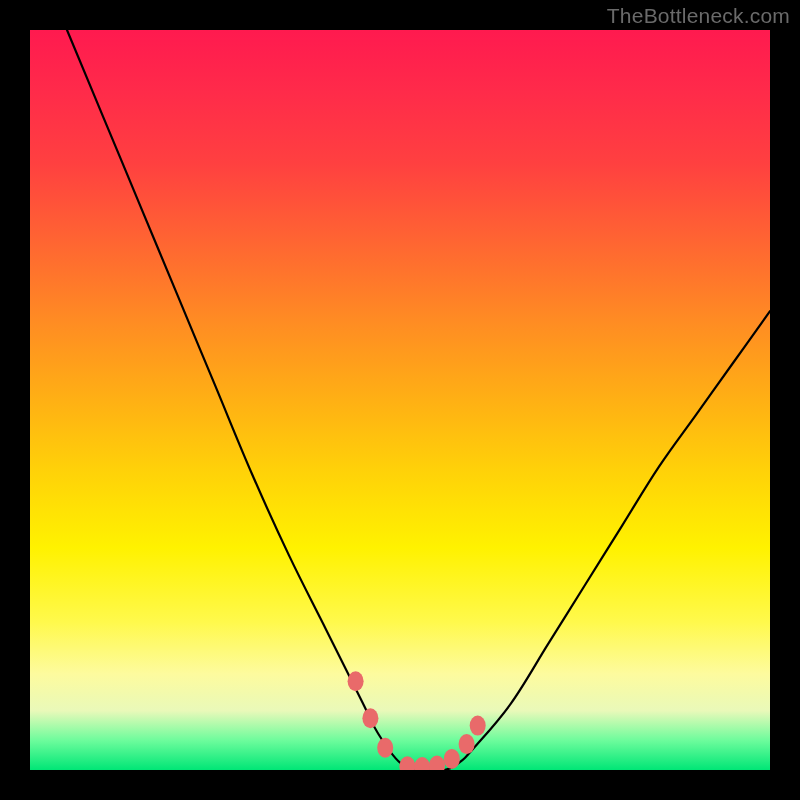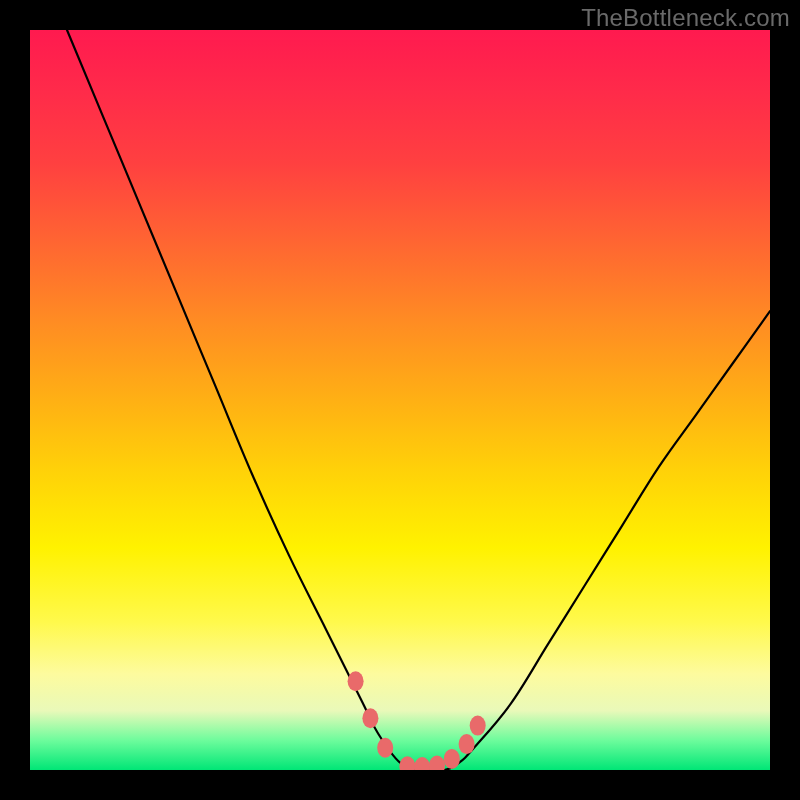--- a/index.html
+++ b/index.html
@@ -58,21 +58,21 @@
   }
   .pt {
     fill: #e96a6a;
     stroke: none;
   }
   .watermark {
     position: absolute;
     top: 4px;
     right: 10px;
     color: #6a6a6a;
-    font-size: 24px;
+    font-size: 21px;
     font-weight: 500;
     letter-spacing: 0.2px;
     user-select: none;
   }
 </style>
 </head>
 <body>
 
 <div class="frame">
   <div class="watermark">TheBottleneck.com</div>

